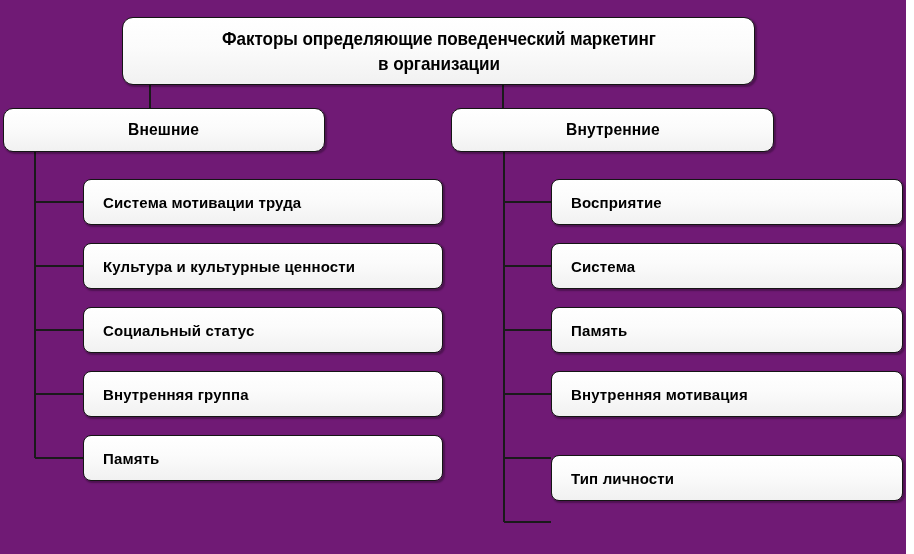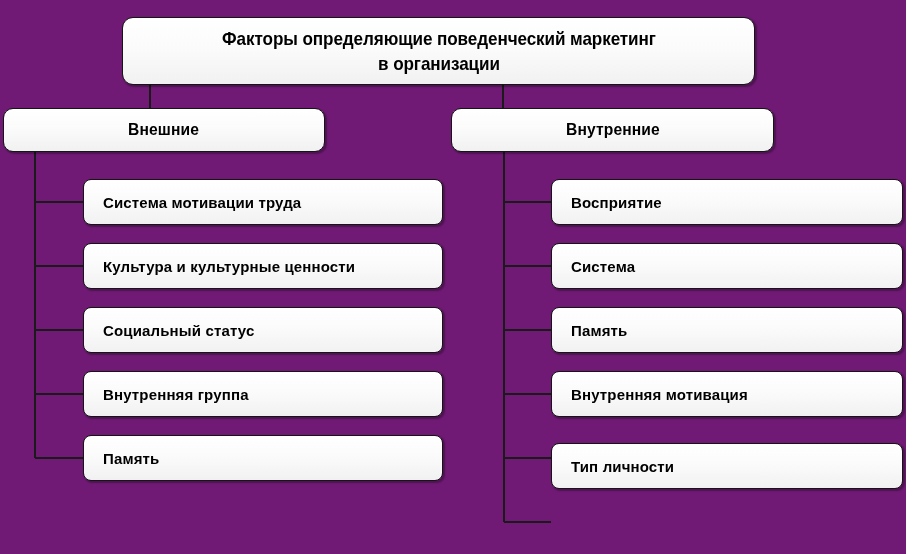--- a/index.html
+++ b/index.html
@@ -165,17 +165,17 @@
   </div>
   <div class="node leaf right" style="top:243px">
     <span class="label">Система</span>
   </div>
   <div class="node leaf right" style="top:307px">
     <span class="label">Память</span>
   </div>
   <div class="node leaf right" style="top:371px">
     <span class="label">Внутренняя мотивация</span>
   </div>
-  <div class="node leaf right" style="top:443px">
+  <div class="node leaf right" style="top:455px">
     <span class="label">Тип личности</span>
   </div>
 
 </div>
 
 </body></html>

